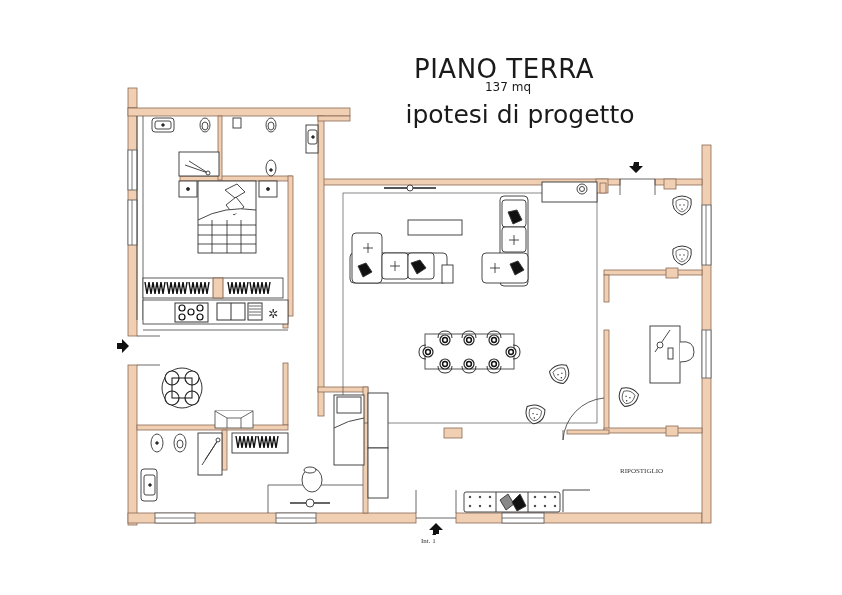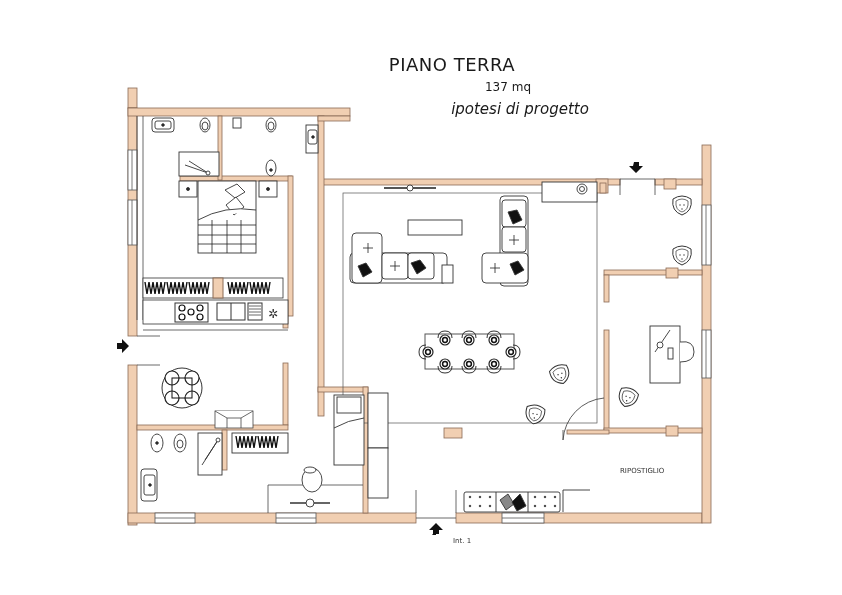--- a/index.html
+++ b/index.html
@@ -1,24 +1,24 @@
 <!DOCTYPE html>
 <html><head>
 <meta charset="utf-8">
 <style>
   html, body { margin:0; padding:0; background:#ffffff; }
   body { width:842px; height:595px; position:relative; overflow:hidden; font-family:"DejaVu Sans", sans-serif; }
   .title { position:absolute; left:0; width:842px; text-align:center; color:#1a1a1a; }
-  #t1 { top:54px; left:332px; width:240px; font-size:18px; letter-spacing:0.5px; }
+  #t1 { top:54px; left:354px; width:240px; font-size:26px; letter-spacing:0.5px;text-align:right; }
   #t2 { top:80px; left:448px; width:120px; font-size:12px; }
-  #t3 { top:100px; left:330px; width:380px; font-size:15px;font-style:italic; }
+  #t3 { top:100px; left:330px; width:380px; font-size:25px; }
   svg { position:absolute; left:0; top:0; }
-  .lbl { position:absolute; font-size:7px; color:#333; }
+  .lbl { position:absolute; font-size:7px; color:#333;font-family:Liberation Serif, serif; }
   #ripo { left:620px; top:467px; }
-  #int { left:421px; top:537px; font-size:7px;margin-left:32px; }
+  #int { left:421px; top:537px; font-size:7px; }
 </style>
 </head>
 <body>
 
 <div class="title" id="t1">PIANO TERRA</div>
 <div class="title" id="t2">137 mq</div>
 <div class="title" id="t3">ipotesi di progetto</div>
 
 <svg width="842" height="595" viewBox="0 0 842 595">
   <defs>

